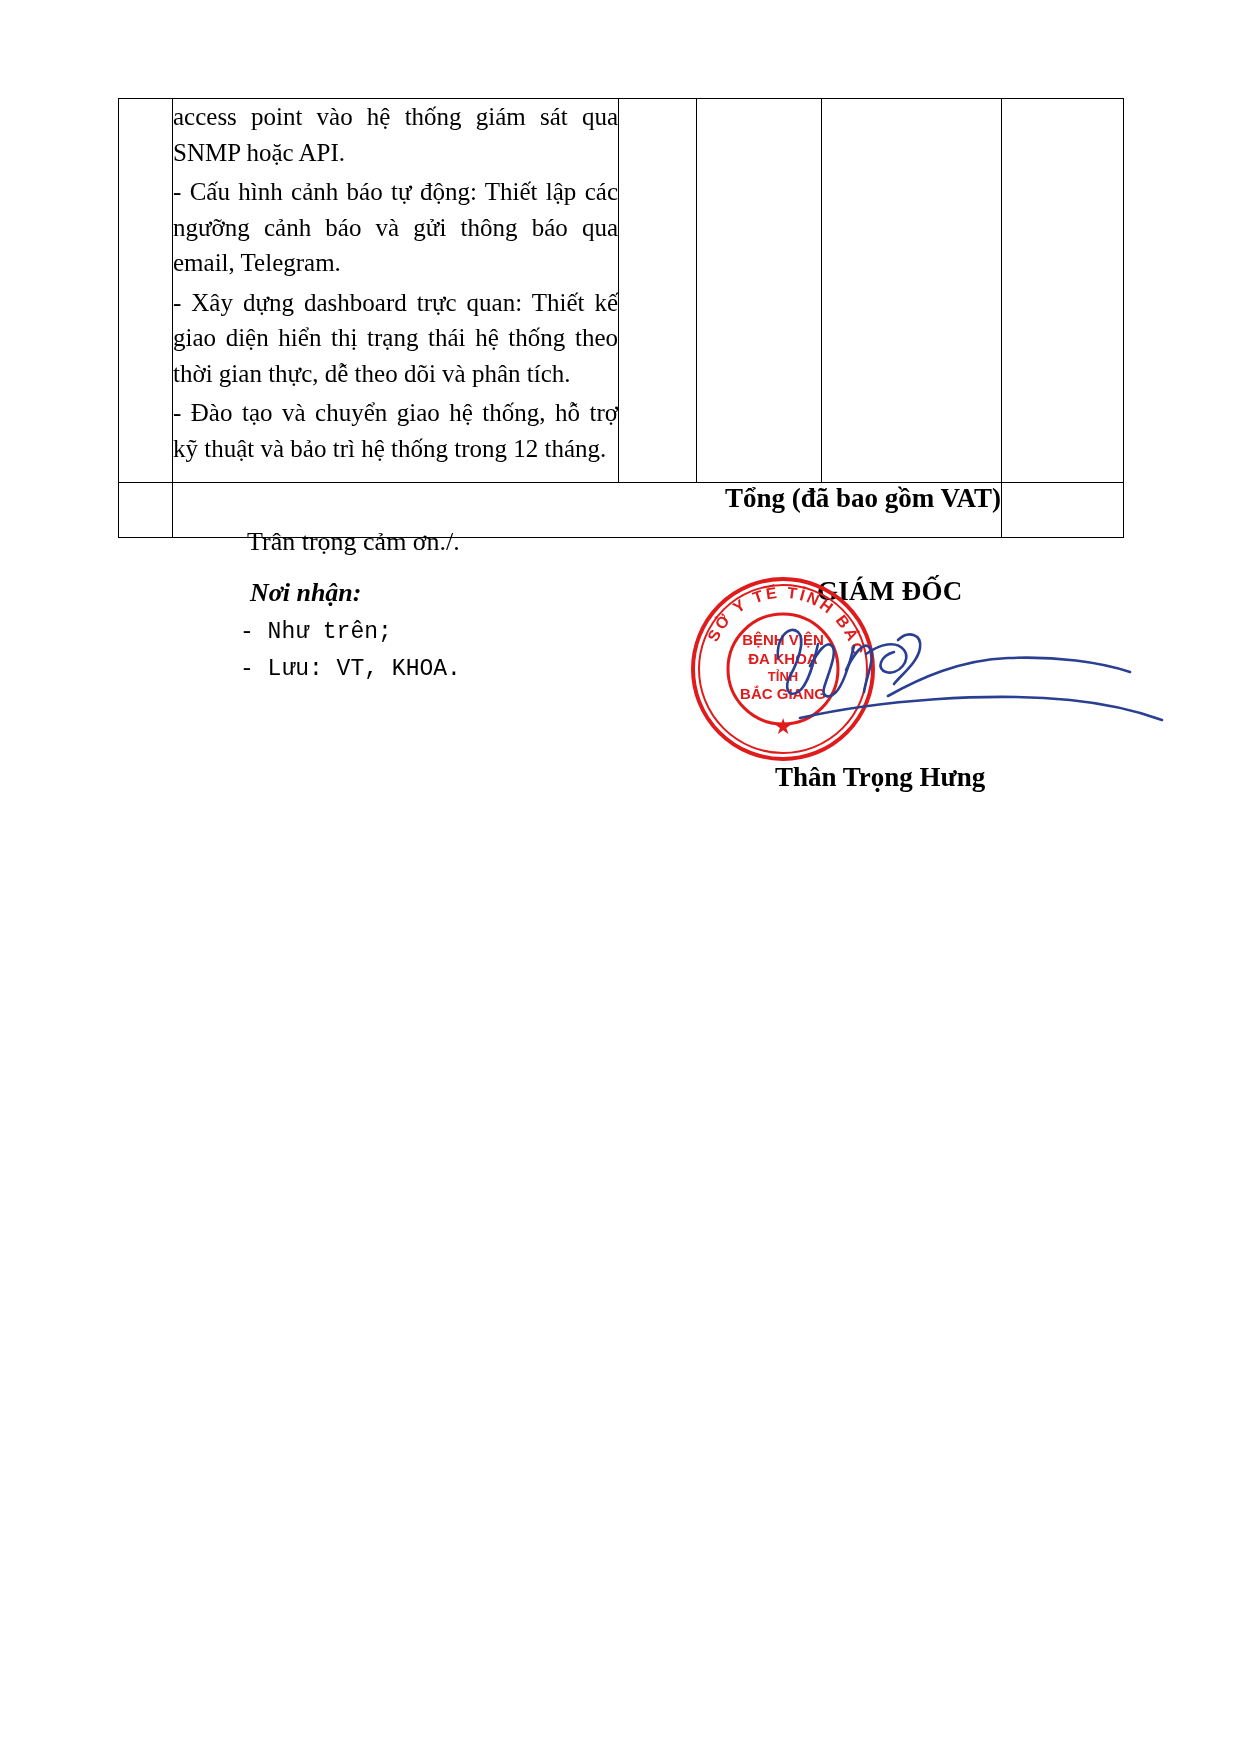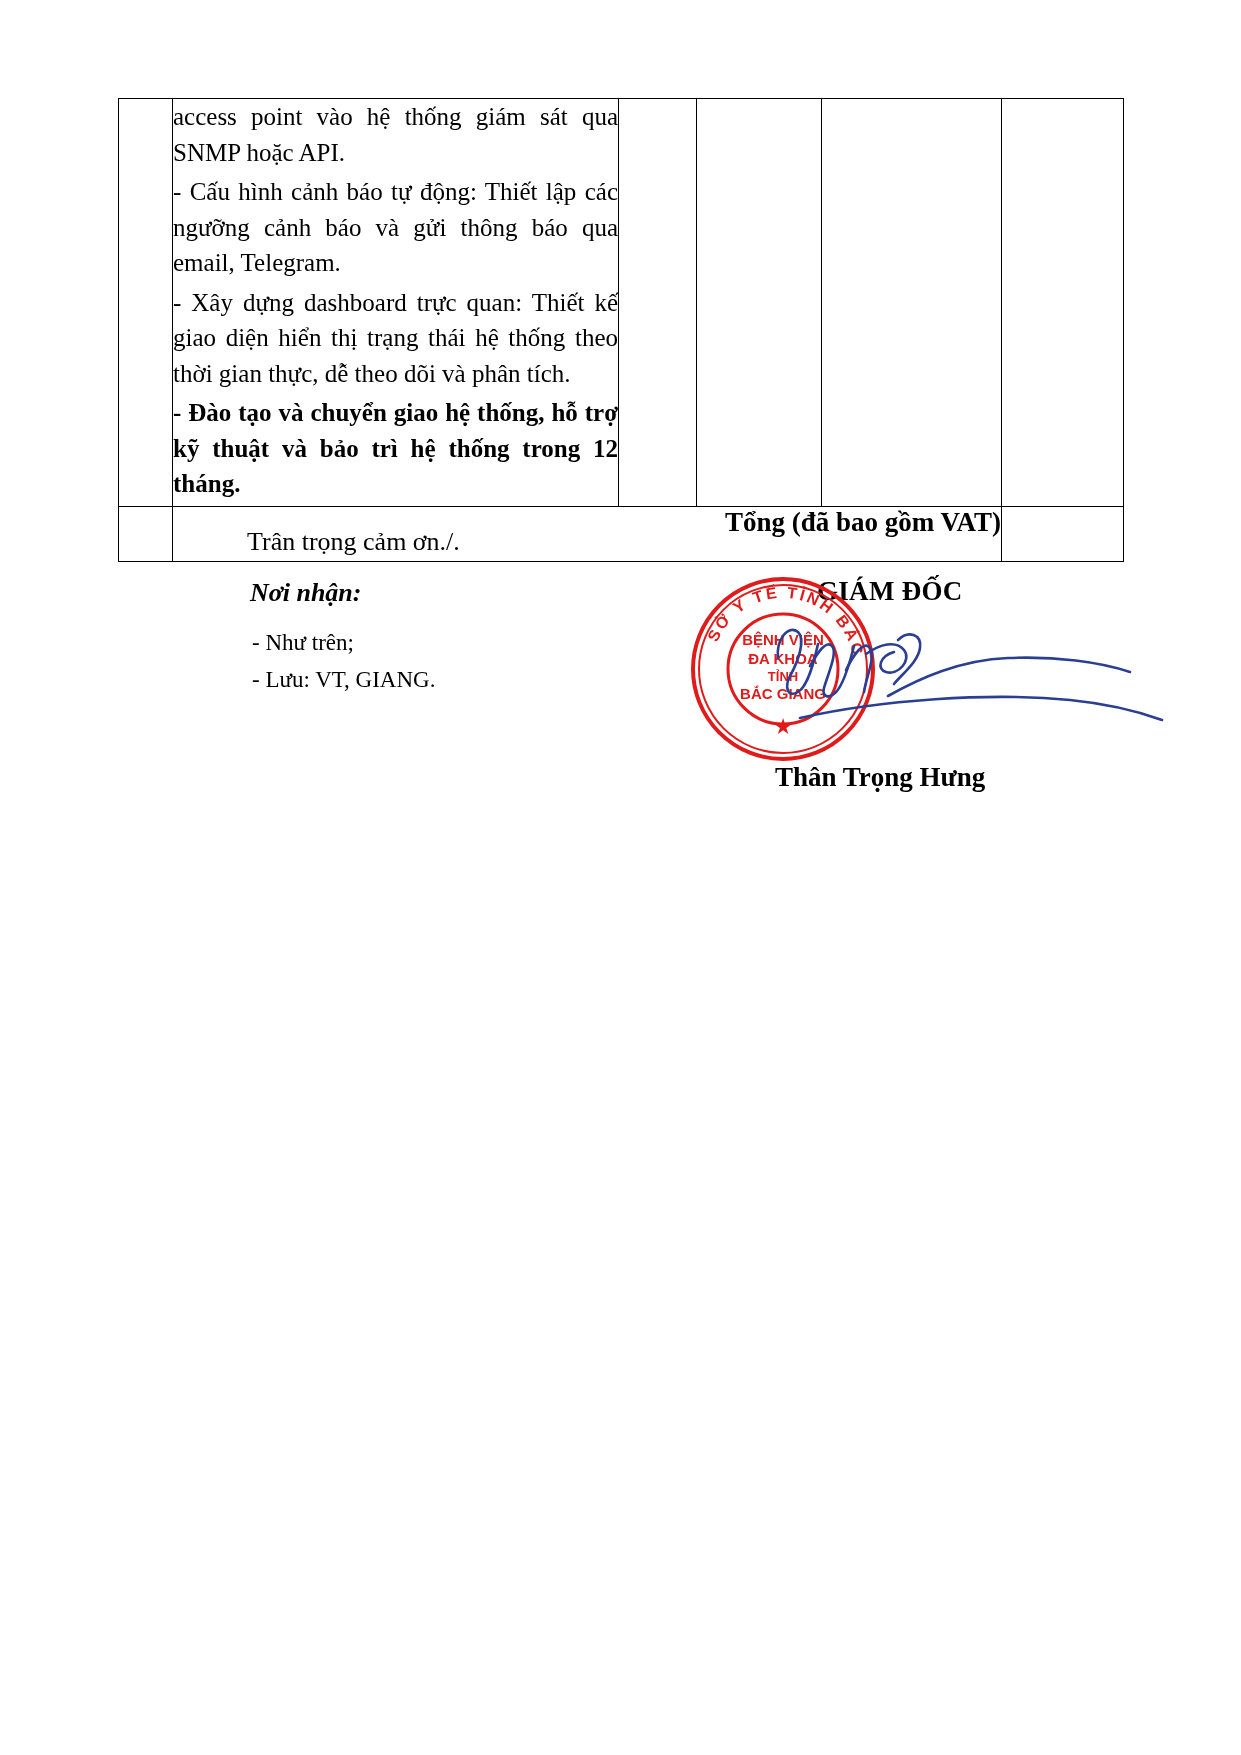--- a/index.html
+++ b/index.html
@@ -49,21 +49,21 @@
     padding: 9px 14px 14px 14px;
     font-size: 25px;
     line-height: 1.42;
     text-align: justify;
     text-justify: inter-word;
     hyphens: none;
   }
   .cell-desc p {
     margin: 0 0 4px 0;
   }
-  .cell-desc p:last-child { margin-bottom: 4px; font-weight: bold; }
+  .cell-desc p:last-child { margin-bottom: 16px; }
 
   .total-row td {
     height: 54px;
   }
   .total-label {
     text-align: right;
     vertical-align: middle;
     font-weight: bold;
     font-size: 27px;
     padding: 6px 0;
@@ -86,22 +86,23 @@
   }
   .recipients .title {
     font-weight: bold;
     font-style: italic;
     font-size: 26px;
     margin-bottom: 6px;
     margin-left: 32px;
   }
   .recipients ul {
     list-style: none;
-    margin: 16px;
+    margin: 4px;
     padding: 0 0 0 18px;
+    font-family: Liberation Mono, monospace;
   }
   .recipients li {
     font-size: 23px;
     line-height: 1.62;
     white-space: nowrap;
   }
 
   
   .sig-title {
     position: absolute;
@@ -175,21 +176,21 @@
       </tr>
     </tbody>
   </table>
 
   <div class="thanks">Trân trọng cảm ơn./.</div>
 
   <div class="recipients">
     <div class="title">Nơi nhận:</div>
     <ul>
       <li>- Như trên;</li>
-      <li>- Lưu: VT, GIANG.</li>
+      <li>- Lưu: VT, KHOA.</li>
     </ul>
   </div>
 
   <div class="sig-title">GIÁM ĐỐC</div>
 
   <div class="stamp">
     <svg width="186" height="186" viewBox="0 0 186 186" xmlns="http://www.w3.org/2000/svg">
       <defs>
         <path id="arcTop" d="M 22,93 A 71,71 0 0 1 164,93"></path>
         <path id="arcBottom" d="M 30,93 A 63,63 0 0 0 156,93"></path>

